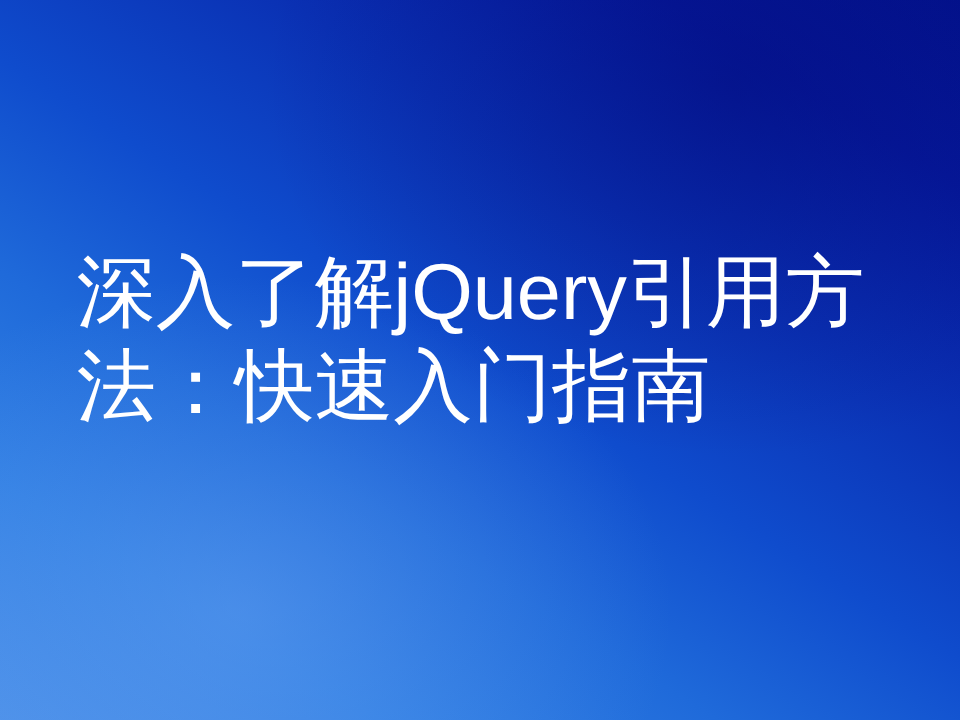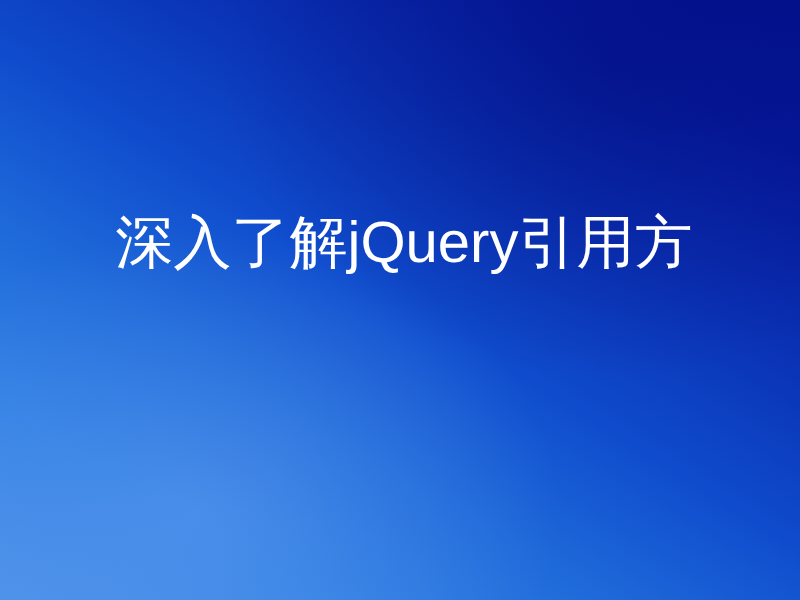--- a/index.html
+++ b/index.html
@@ -65,34 +65,34 @@
 
   #title-block {
     position: absolute;
     left: 64px;
     top: 204px;
     width: 680px;
   }
 
   .title-line {
     color: #ffffff;
-    font-size: 58px;
+    font-size: 66px;
     line-height: 78px;
     letter-spacing: 0px;
     white-space: nowrap;
     font-weight: 400;
     text-rendering: geometricPrecision;
-    text-align: center;
   }
 </style>
 </head>
 <body>
 
 <div id="card">
 
   <div id="shade"></div>
   <div id="glow"></div>
 
   <div id="title-block">
     <div class="title-line">深入了解jQuery引用方</div>
+    <div class="title-line">法：快速入门指南</div>
   </div>
 
 </div>
 
 </body></html>

